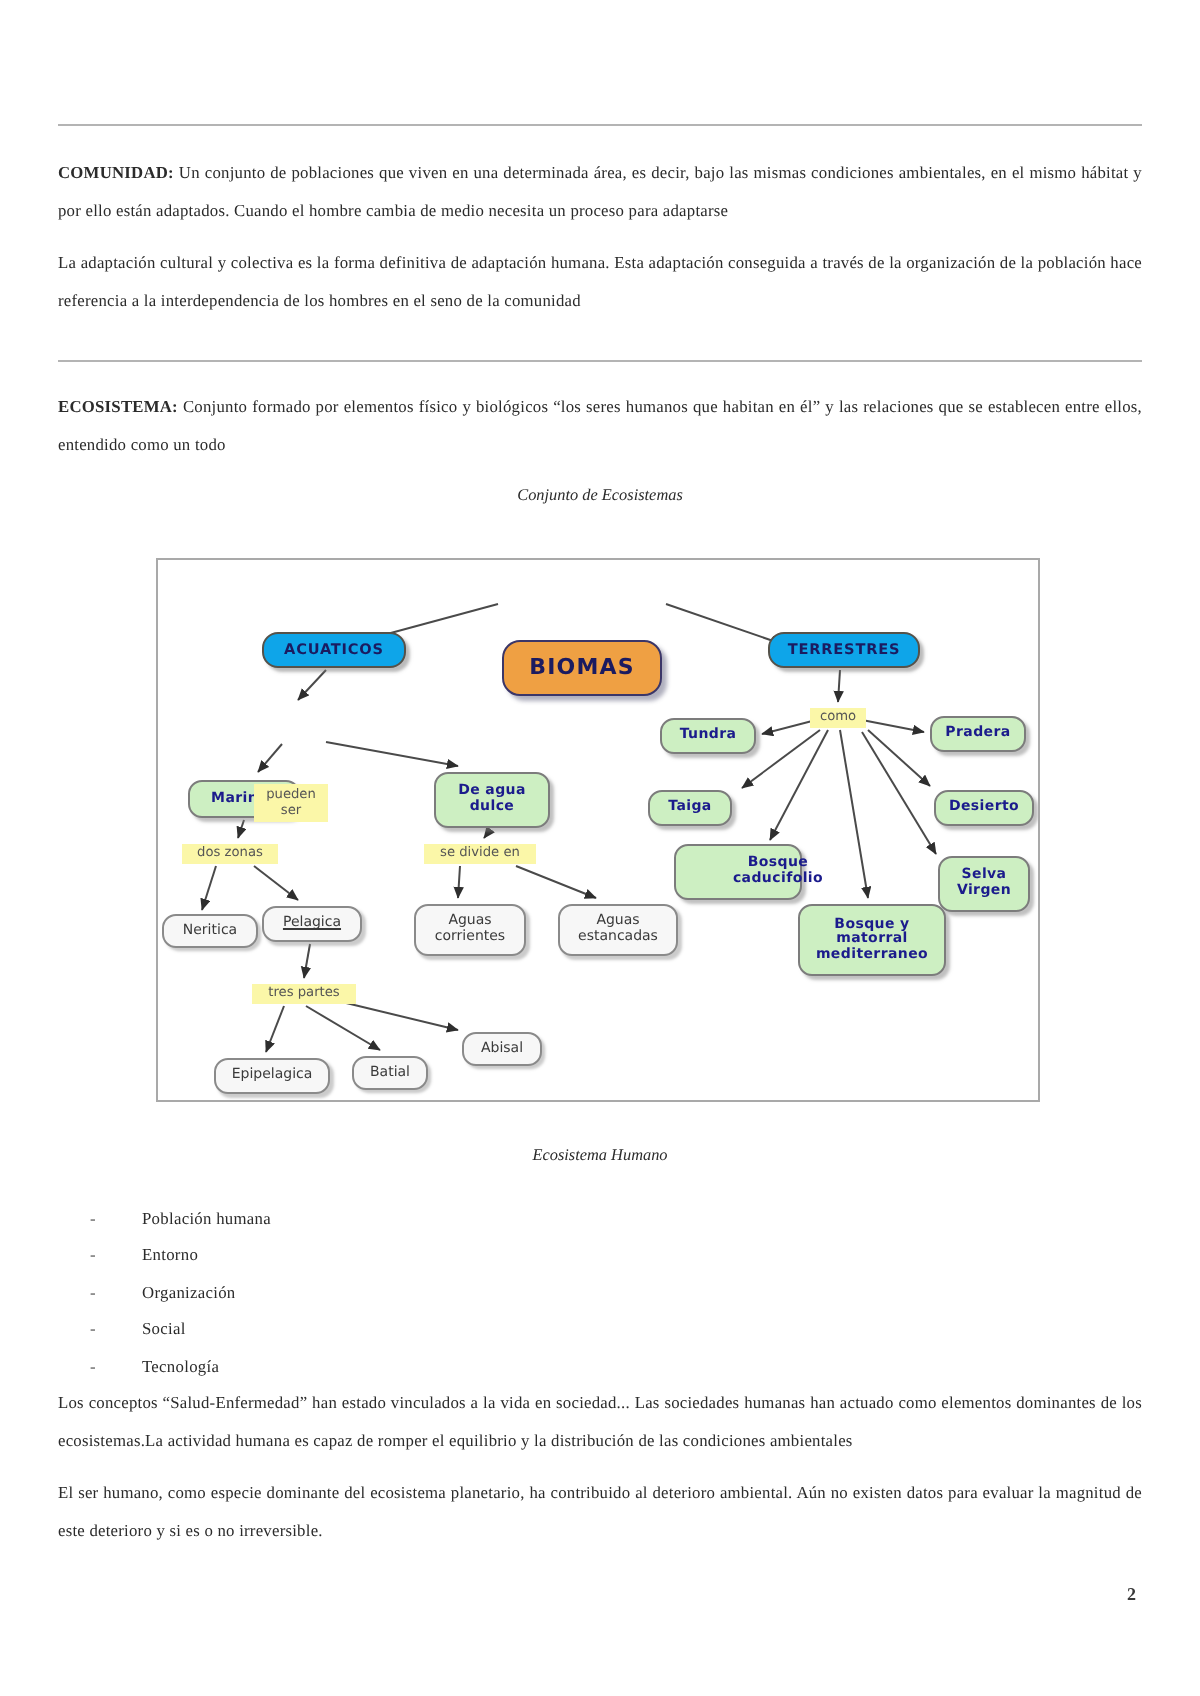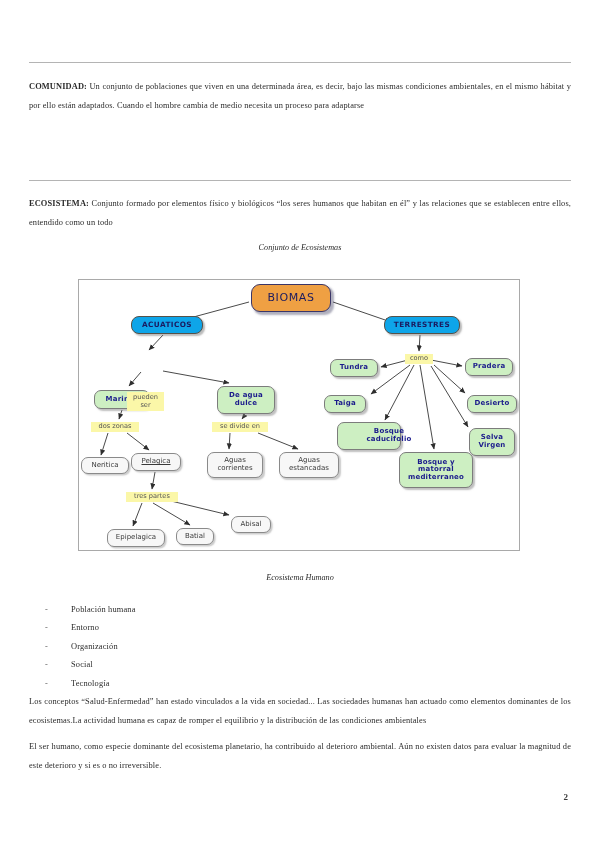--- a/index.html
+++ b/index.html
@@ -84,25 +84,26 @@
     font-family: "DejaVu Sans", sans-serif;
     line-height: 1.08;
     z-index: 4;
   }
 
   
   .n-root {
     background: #efa043;
     border: 1.6px solid #3b3668;
     color: #1b1b60;
-    font-weight: normal;
+    font-weight: bold;
     font-size: 11px;
     letter-spacing: 0.6px;
     box-shadow: 2.5px 2.5px 2px rgba(80,80,110,0.45);
     border-radius: 9px;
+    margin-top: 36px;
   }
 
   
   .n-yellow {
     background: #0ea5e9;
     border: 1.5px solid #55524a;
     color: #1b1b60;
     font-weight: bold;
     font-size: 7.3px;
     letter-spacing: 0.4px;
@@ -186,20 +187,21 @@
 </head>
 <body>
 
 <div class="page">
 
   <div class="hrule r1"></div>
   <div class="hrule r2"></div>
 
   <div class="para p-comunidad"><b>COMUNIDAD:</b><span> Un conjunto de poblaciones que viven en una determinada área, es decir, bajo las mismas condiciones ambientales, en el mismo hábitat y por ello están adaptados. Cuando el hombre cambia de medio necesita un proceso para adaptarse</span></div>
 
+  <div class="para p-adaptacion">La adaptación cultural y colectiva es la forma definitiva de adaptación humana. Esta adaptación conseguida a través de la organización de la población hace referencia a la interdependencia de los hombres en el seno de la comunidad</div>
 
   <div class="para p-ecosistema"><b>ECOSISTEMA:</b><span> Conjunto formado por elementos físico y biológicos “los seres humanos que habitan en él” y las relaciones que se establecen entre ellos, entendido como un todo</span></div>
 
   <div class="caption cap-conjunto">Conjunto de Ecosistemas</div>
 
   <div class="diagram">
     <svg class="edges" viewBox="0 0 442 272">
       <defs>
         <marker id="ah" markerWidth="7" markerHeight="7" refX="5.6" refY="2.6" orient="auto">
           <path d="M0,0 L6,2.6 L0,5.2 z" fill="#2e2e2e"></path>

